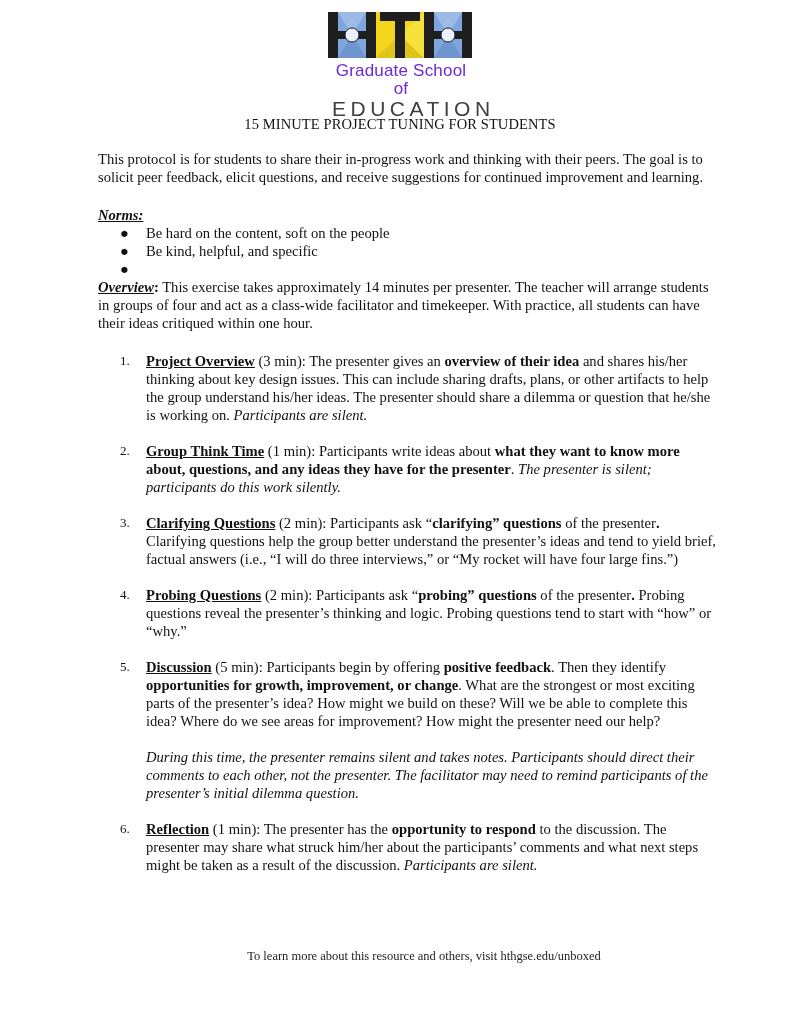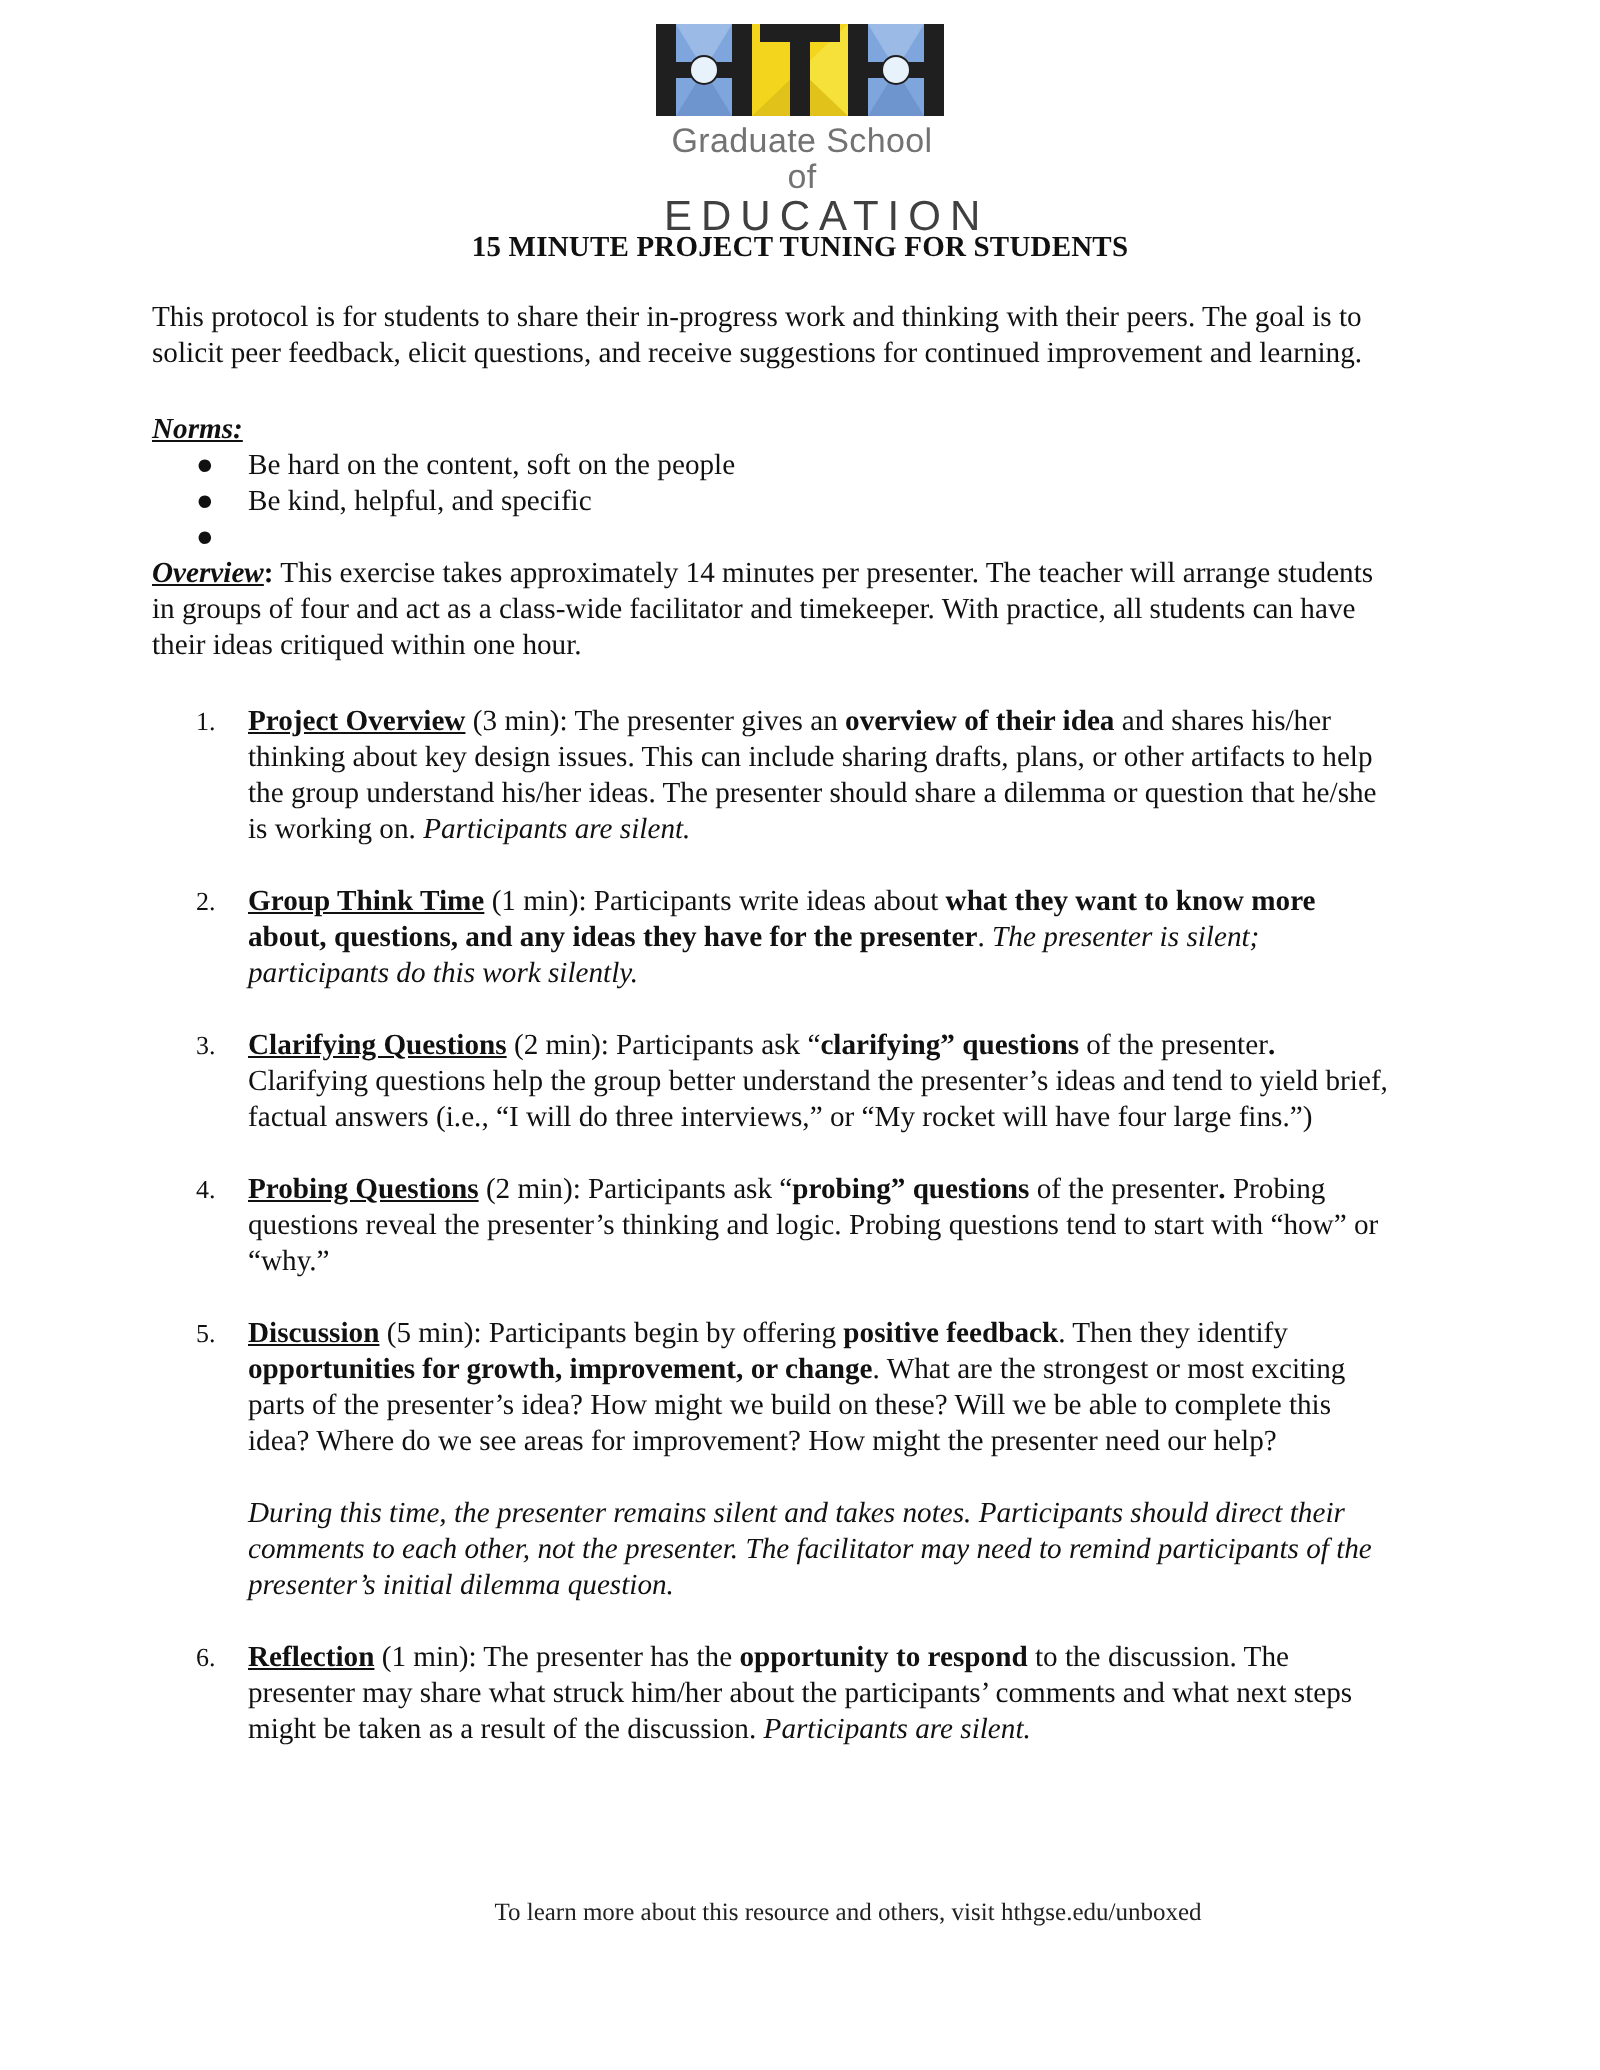--- a/index.html
+++ b/index.html
@@ -1,27 +1,27 @@
 <!DOCTYPE html>
 <html><head>
 <meta charset="utf-8">
 <style>
   html, body { margin: 0; padding: 0; background: #ffffff; }
   body { width: 800px; height: 1035px; position: relative; overflow: hidden;
          font-family: "Liberation Serif", "DejaVu Serif", serif; color: #111; }
   .logo { position: absolute; left: 328px; top: 12px; width: 146px; }
   .logo-blocks { display: flex; gap: 0; }
   .logo-blocks svg { display: block; }
-  .logo-text1 { font-family: "Liberation Sans", "DejaVu Sans", sans-serif; font-size: 17px; color: #737373;
+  .logo-text1 { font-family: "Liberation Sans", "DejaVu Sans", sans-serif; font-size: 17px; color: #6d28d9;
                 text-align: center; margin-top: 4px; letter-spacing: 0.2px; line-height: 18px; }
   .logo-text2 { font-family: "Liberation Sans", "DejaVu Sans", sans-serif; font-size: 21px; color: #404040;
                 text-align: center; letter-spacing: 4.5px; line-height: 22px; padding-left: 4px; }
   .title { position: absolute; top: 116px; left: 0; width: 800px; text-align: center;
-           font-weight: bold; font-size: 14.5px; letter-spacing: 0.1px; }
-  .content { position: absolute; left: 76px; top: 150px; width: 622px; font-size: 14.6px; line-height: 18px; }
+           font-weight: normal; font-size: 14.5px; letter-spacing: 0.1px; }
+  .content { position: absolute; left: 98px; top: 150px; width: 622px; font-size: 14.6px; line-height: 18px; }
   p { margin: 0; }
   .intro { margin-bottom: 20px; }
   .section-head { font-weight: bold; text-decoration: underline; font-style: italic; }
   ul.norms { margin: 0 0 18px 0; padding: 0; list-style: none; }
   ul.norms li { position: relative; padding-left: 48px; }
   ul.norms li .bullet { position: absolute; left: 22px; top: 0; }
   .protocol { margin-bottom: 20px; }
   ol.steps { margin: 0; padding: 0; list-style: none; }
   ol.steps li { position: relative; padding-left: 48px; margin-bottom: 18px; }
   ol.steps li .num { position: absolute; left: 22px; top: 0; font-size: 13px; }

